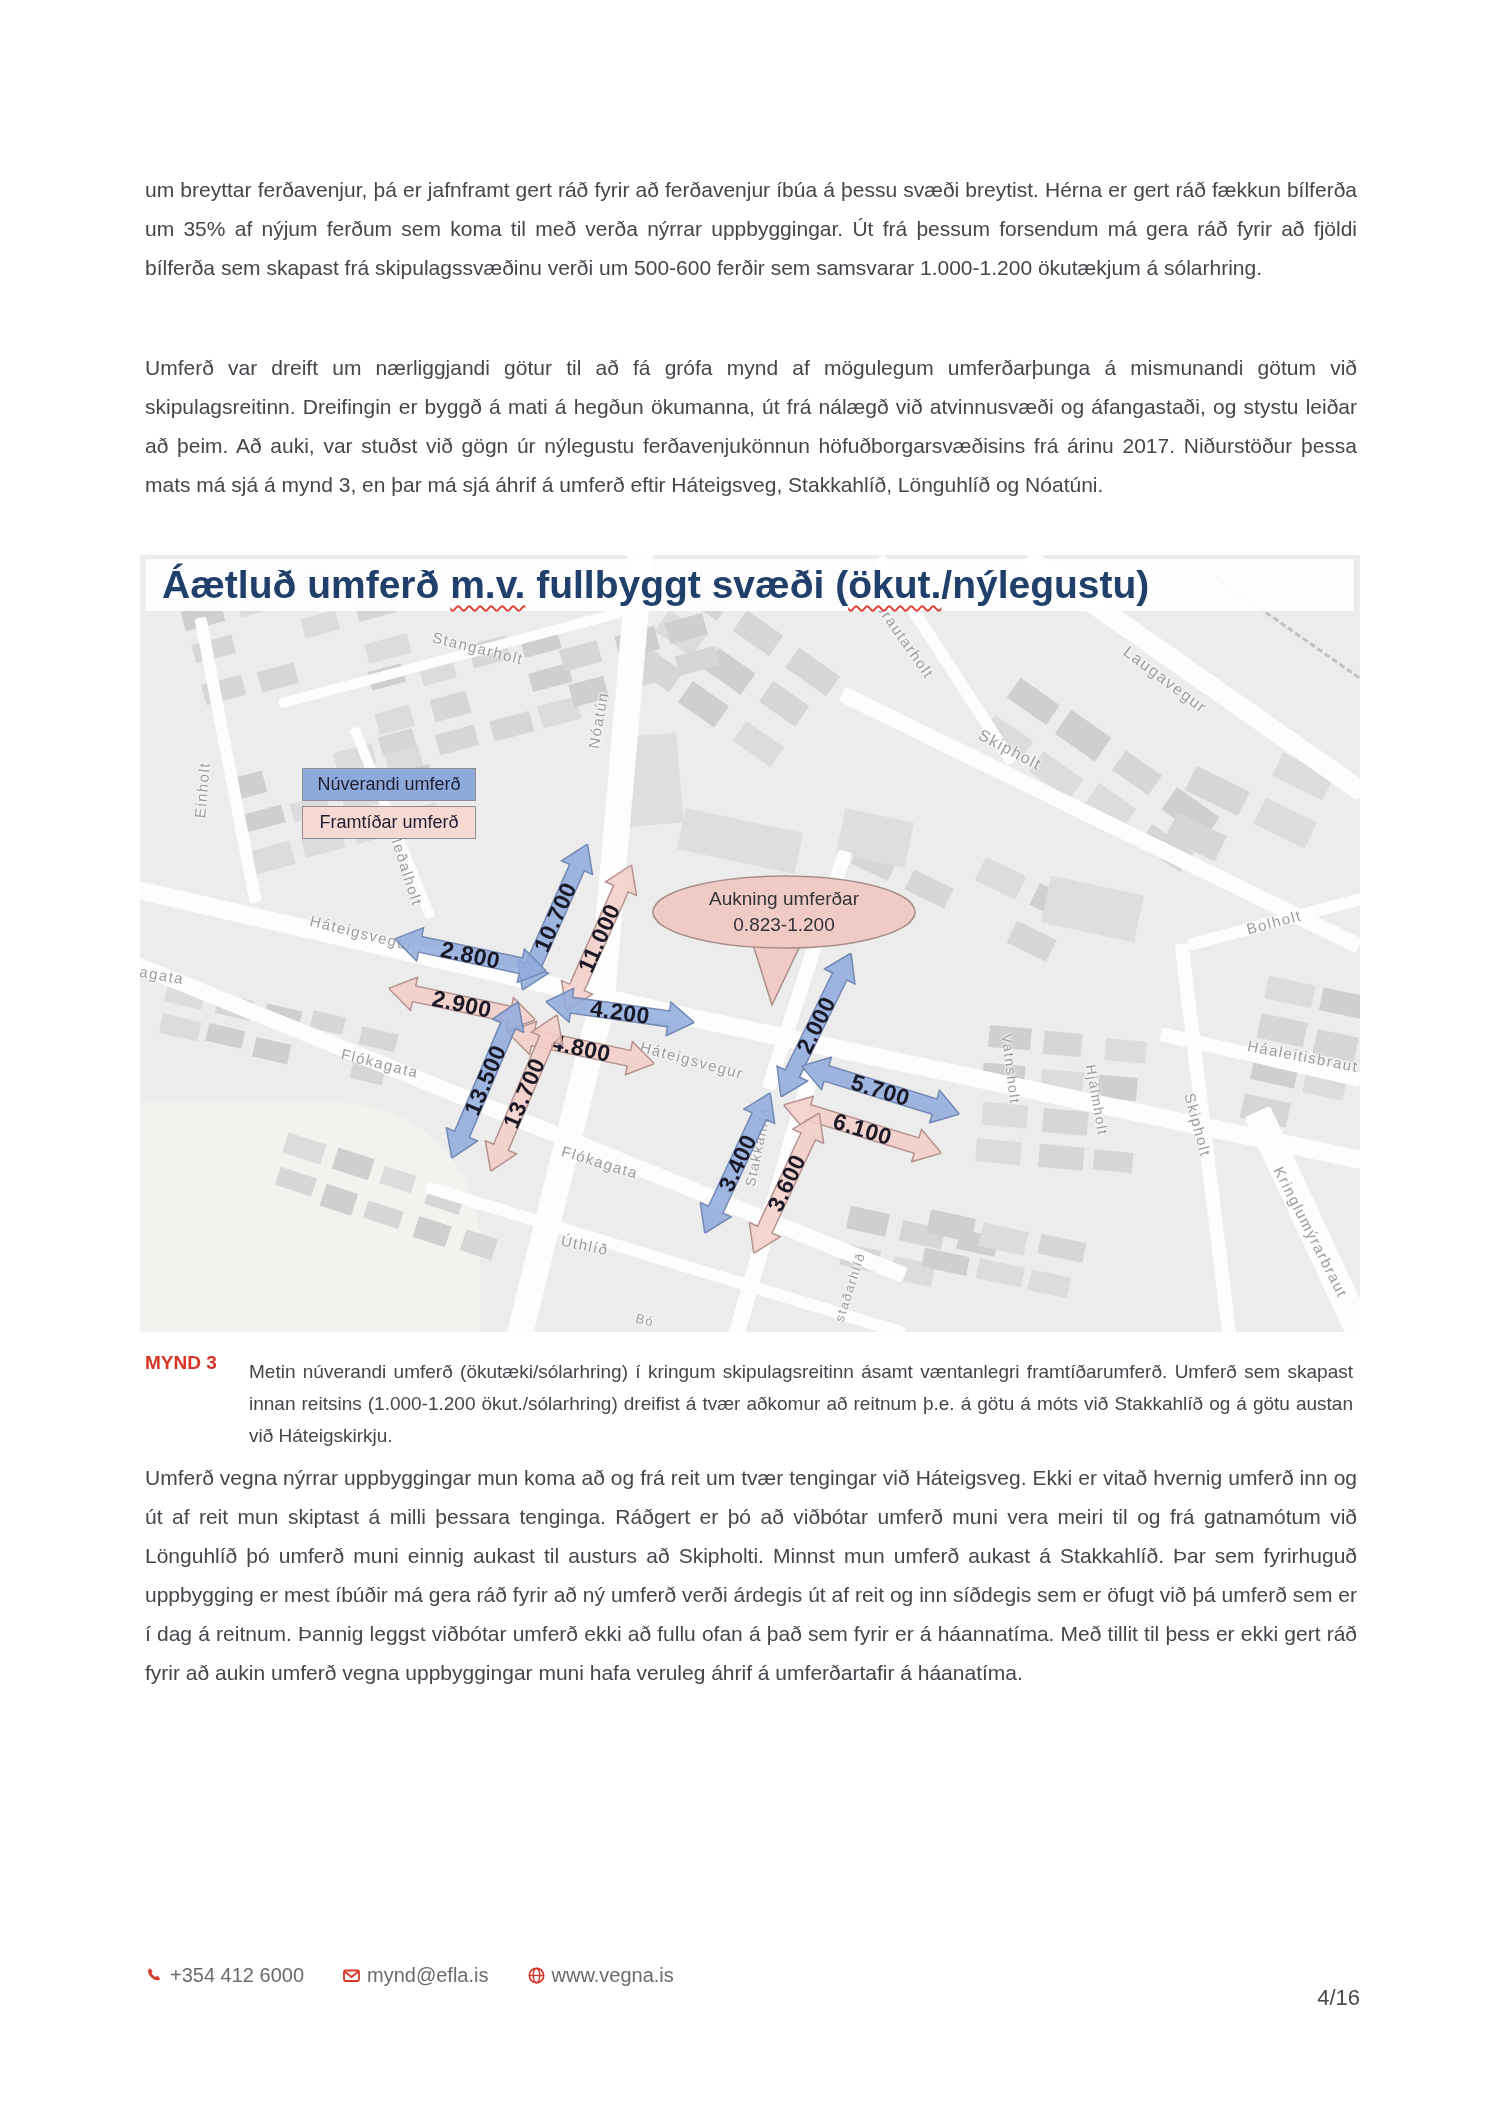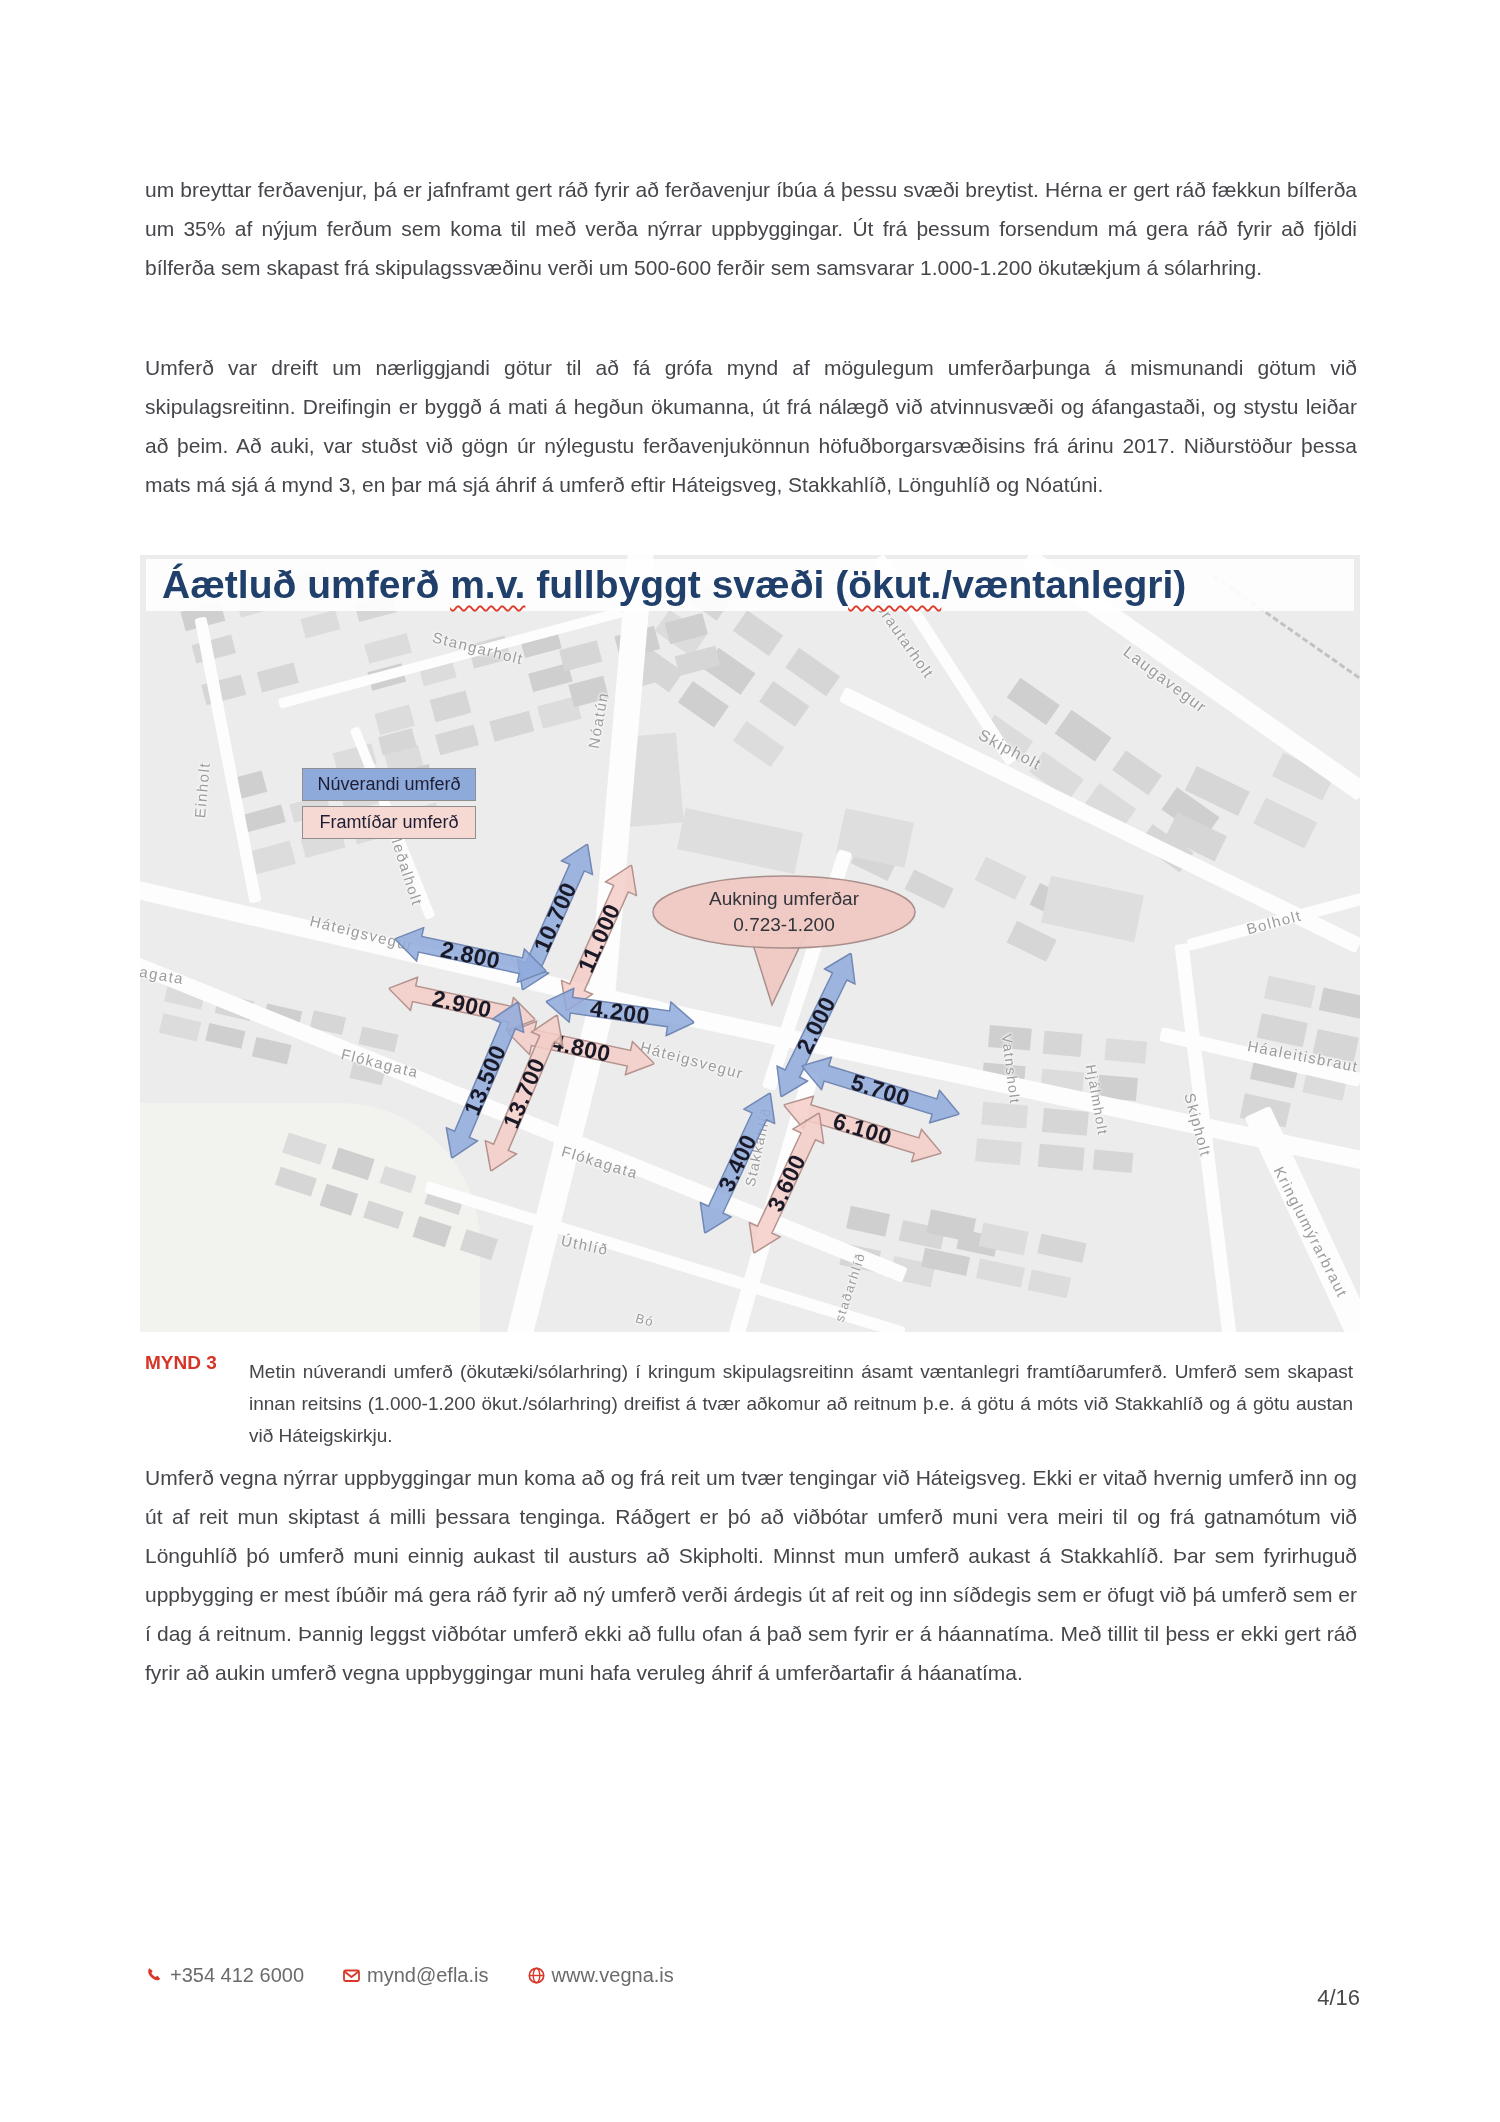--- a/index.html
+++ b/index.html
@@ -241,34 +241,34 @@
         <div class="street-label" style="font-size: 14px; left: 957px; top: 545px; transform: translate(-50%, -50%) rotate(80deg);">Hjálmholt</div>
         <div class="street-label" style="font-size: 15px; left: 1058px; top: 570px; transform: translate(-50%, -50%) rotate(75deg);">Skipholt</div>
         <div class="street-label" style="font-size: 15px; left: 1163px; top: 501px; transform: translate(-50%, -50%) rotate(11deg);">Háaleitisbraut</div>
         <div class="street-label" style="font-size: 15px; left: 1134px; top: 367px; transform: translate(-50%, -50%) rotate(-15deg);">Bolholt</div>
         <div class="street-label" style="font-size: 15px; left: 1171px; top: 677px; transform: translate(-50%, -50%) rotate(63deg);">Kringlumýrarbraut</div>
         <div class="street-label" style="font-size: 13px; left: 710px; top: 732px; transform: translate(-50%, -50%) rotate(-72deg);">staðarhlíð</div>
         <div class="street-label" style="font-size: 13px; left: 505px; top: 765px; transform: translate(-50%, -50%) rotate(15deg);">Bó</div>
       </div>
 
     <div class="banner">
-      <div class="banner-text" id="map-title"><span>Áætluð umferð </span><span class="wavy">m.v.</span><span> fullbyggt svæði (</span><span class="wavy">ökut.</span><span>/væntanlegri)</span></div>
+      <div class="banner-text" id="map-title"><span>Áætluð umferð </span><span class="wavy">m.v.</span><span> fullbyggt svæði (</span><span class="wavy">ökut.</span><span>/nýlegustu)</span></div>
     </div>
 
     <div class="legend-box legend-current" style="left:162px;top:213px;">Núverandi umferð</div>
     <div class="legend-box legend-future" style="left:162px;top:251px;">Framtíðar umferð</div>
 
     <div class="callout" style="left:505px;top:318px;width:280px;height:140px;">
       <svg width="280" height="140" viewBox="0 0 280 140">
         <polygon points="105,62 162,58 127,132" fill="rgba(240,201,195,0.95)" stroke="#a98f8c" stroke-width="1.5"></polygon>
         <ellipse cx="139" cy="39" rx="131" ry="36" fill="rgba(240,201,195,0.95)" stroke="#a98f8c" stroke-width="1.5"></ellipse>
       </svg>
       <div class="callout-text">
         <div>Aukning umferðar</div>
-        <div>0.723-1.200</div>
+        <div>0.823-1.200</div>
       </div>
     </div>
 
     <div id="map-arrows">
         <div class="t-arrow" style="left: 335px; top: 344px; width: 160px; height: 36px; transform: rotate(-66deg);"><svg width="160" height="36" viewBox="0 0 160 36">
             <polygon points="0,18 26,1 26,10 134,10 134,1 160,18 134,35 134,26 26,26 26,35" fill="#8faadc" fill-opacity="0.85" stroke="#7288b5" stroke-width="1.5"></polygon>
           </svg><div class="val">10.700</div></div>
         <div class="t-arrow" style="left: 379px; top: 365px; width: 160px; height: 36px; transform: rotate(-66deg);"><svg width="160" height="36" viewBox="0 0 160 36">
             <polygon points="0,18 26,1 26,10 134,10 134,1 160,18 134,35 134,26 26,26 26,35" fill="#f4cdc7" fill-opacity="0.85" stroke="#b4928e" stroke-width="1.5"></polygon>
           </svg><div class="val">11.000</div></div>

